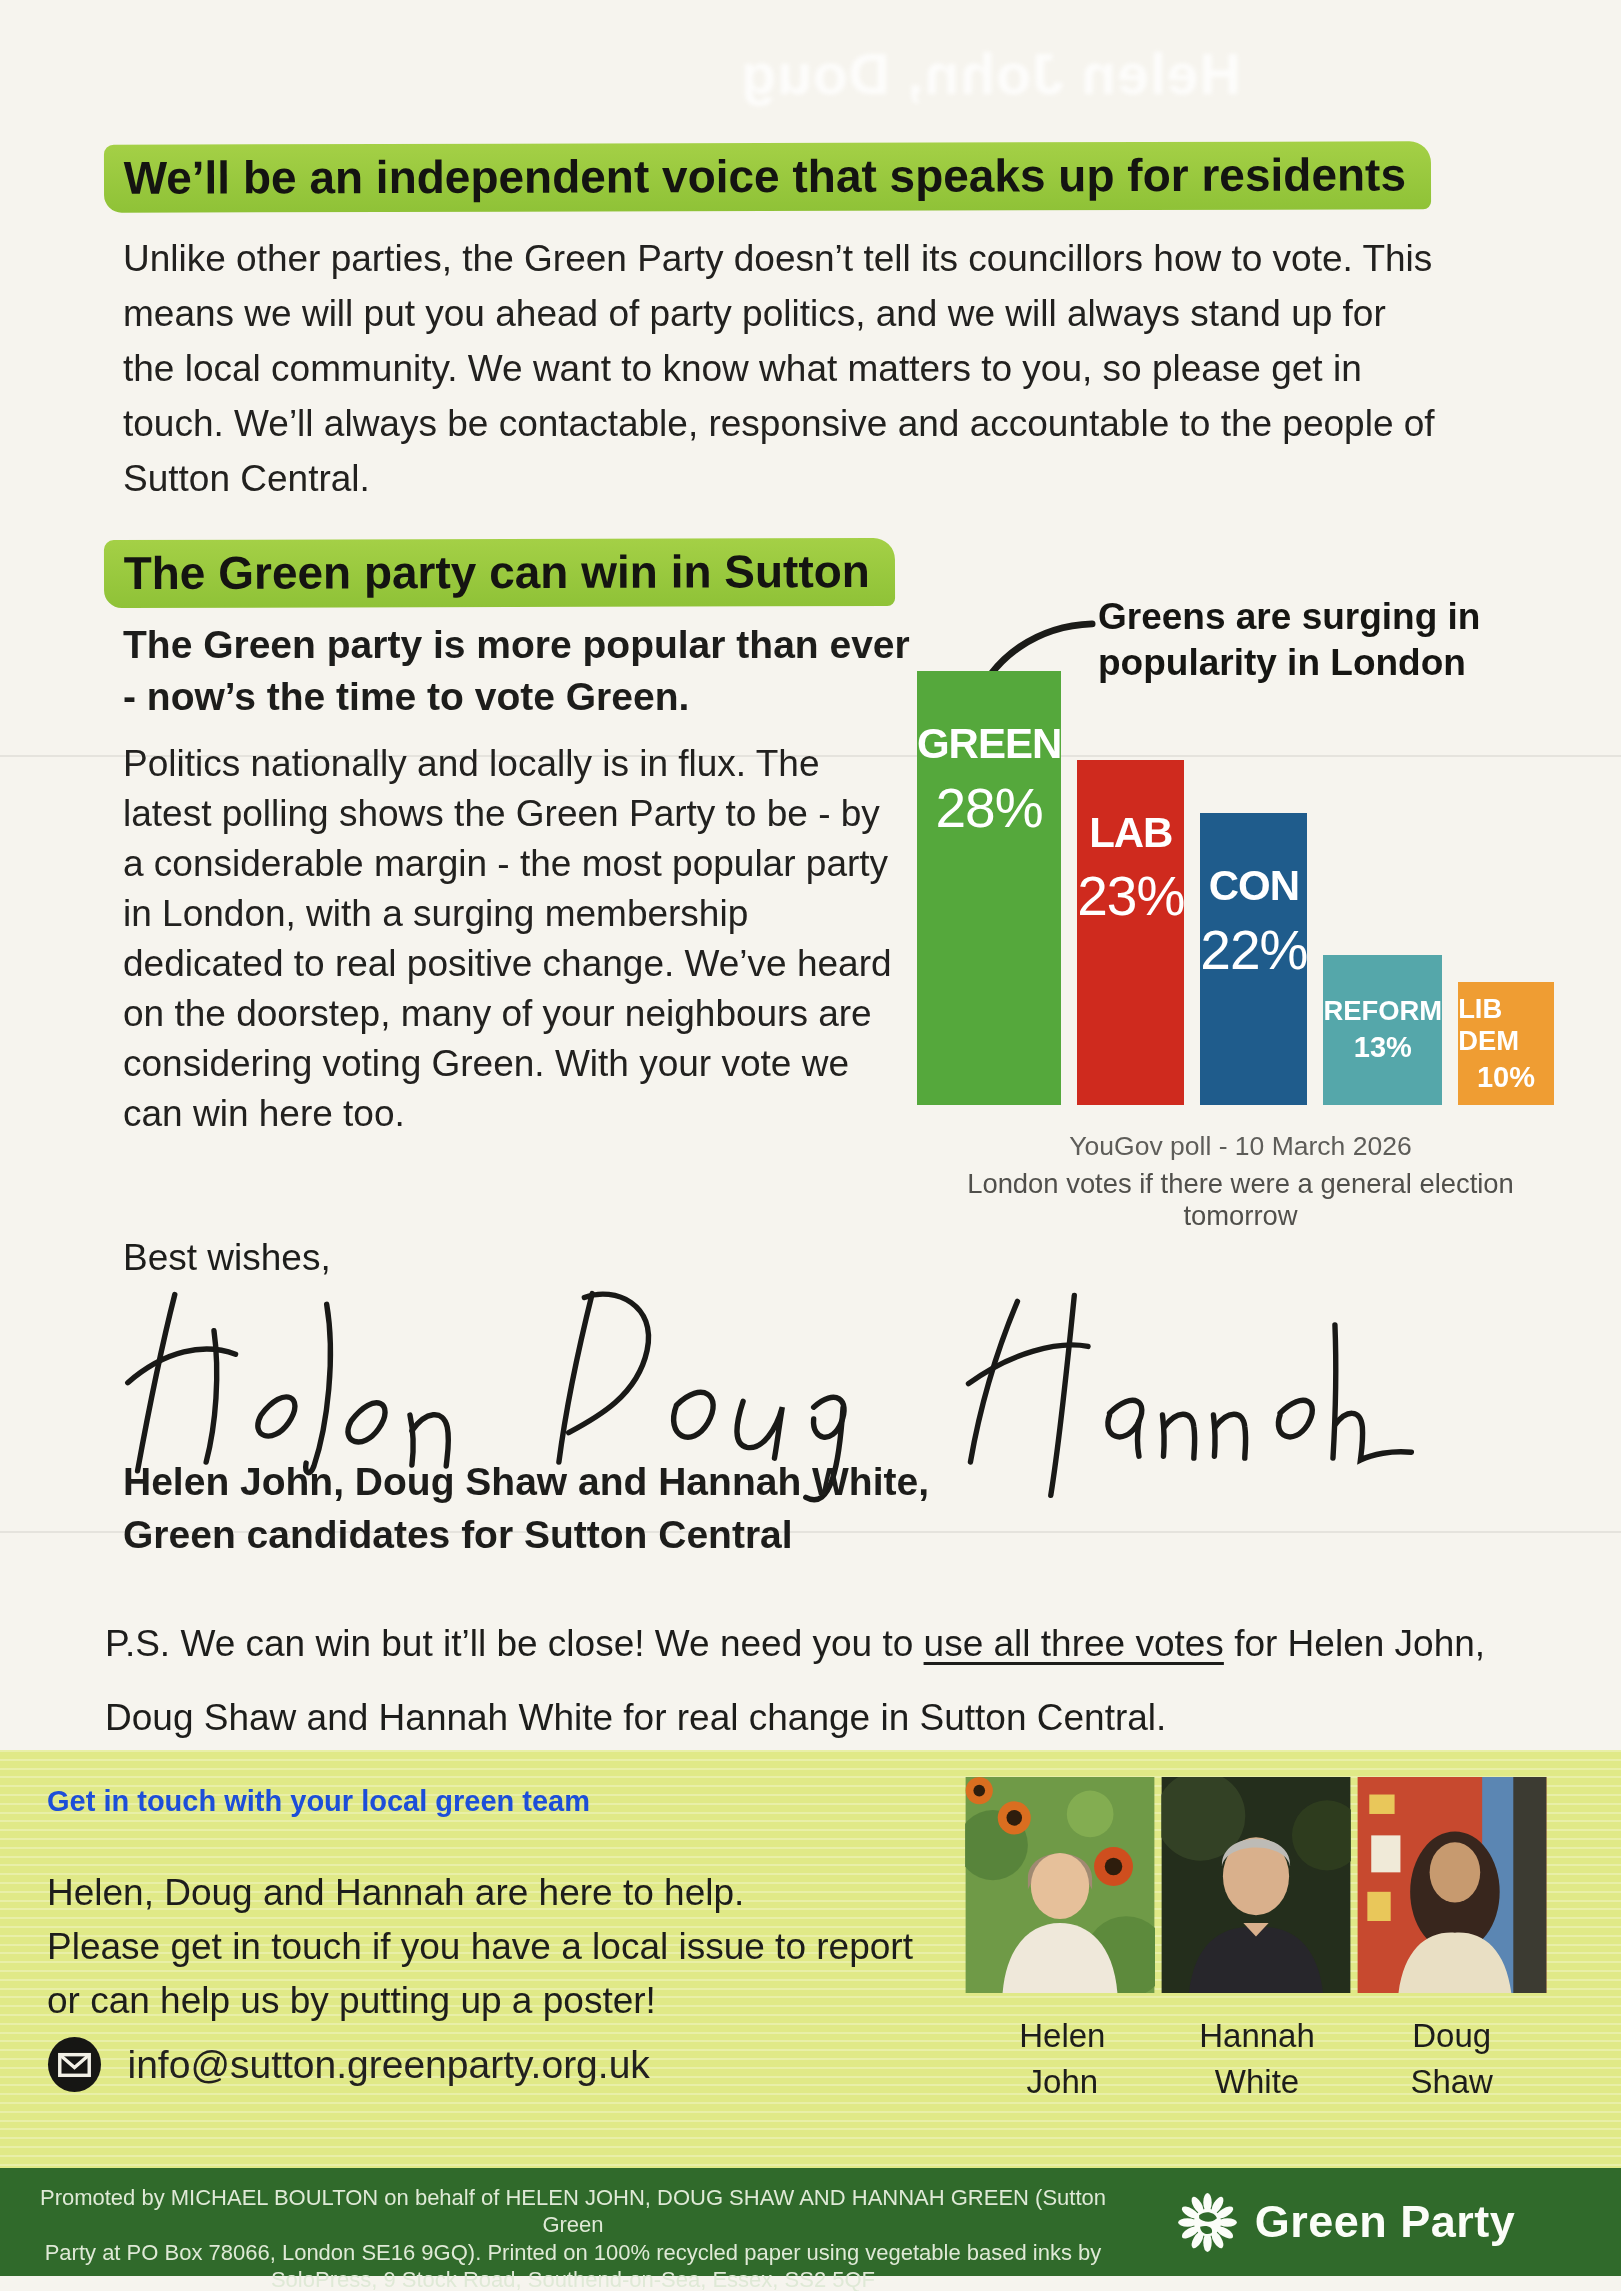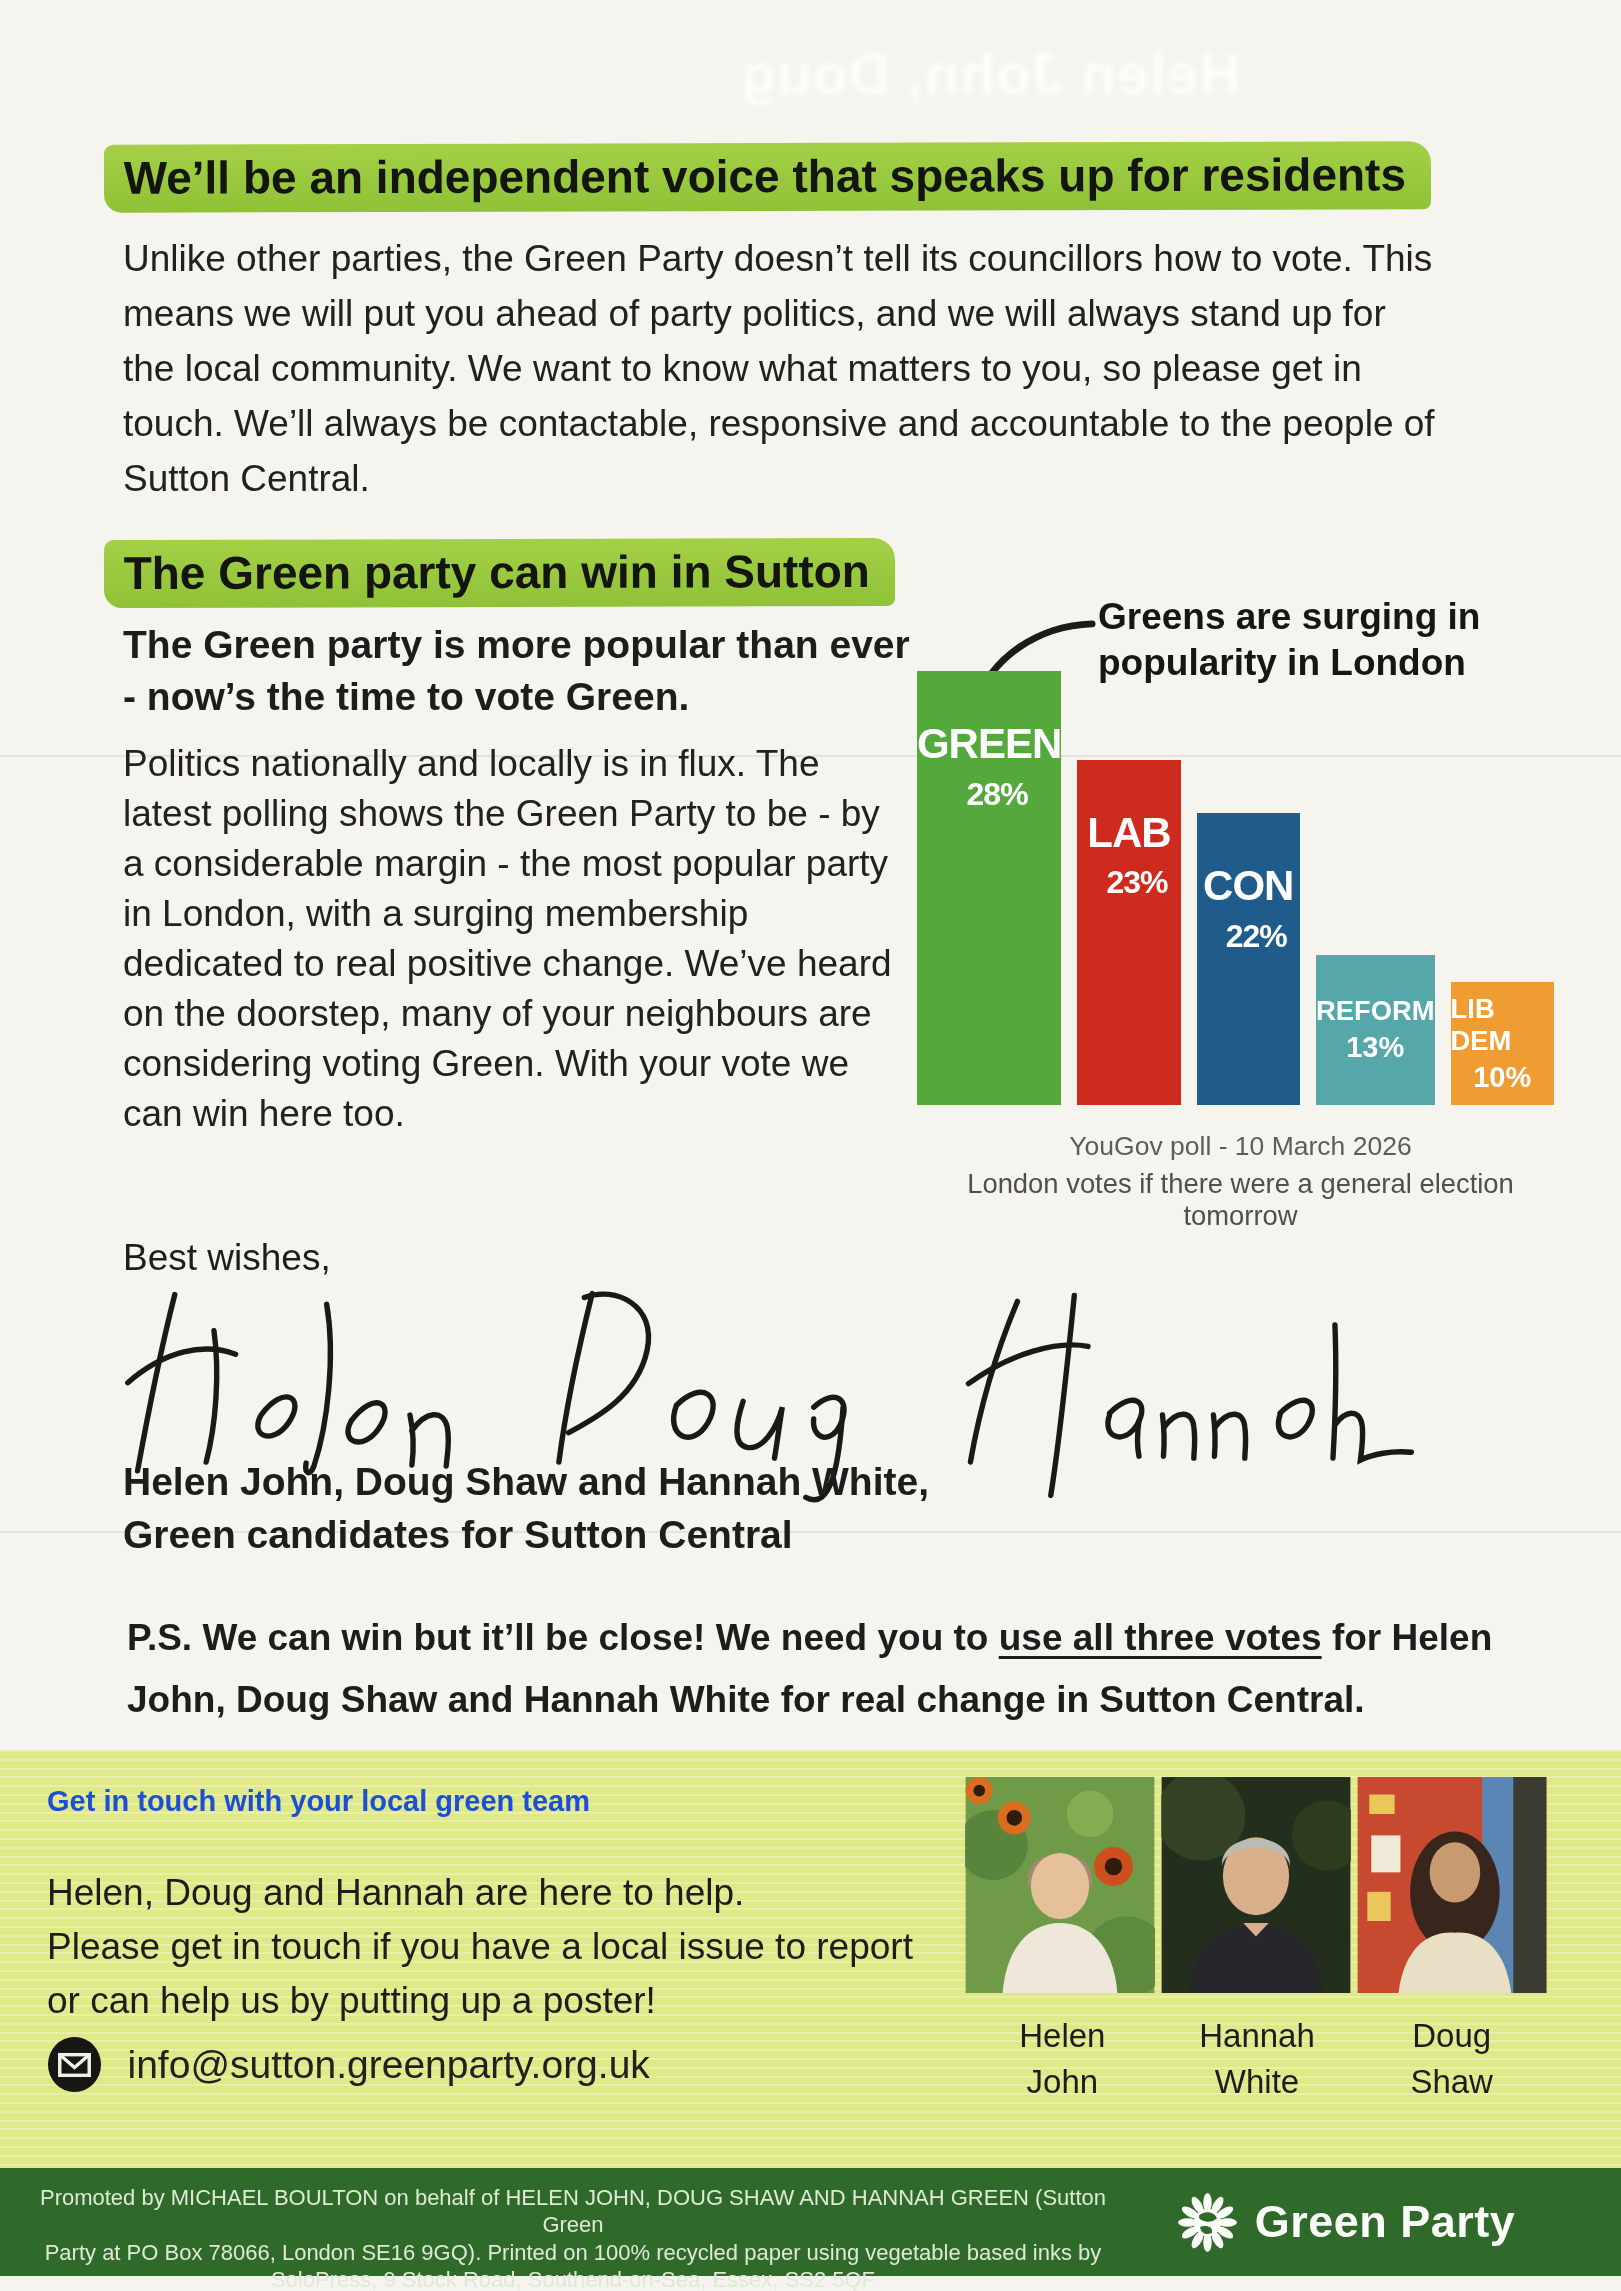--- a/index.html
+++ b/index.html
@@ -25,33 +25,33 @@
   #para2{position:absolute;left:123px;top:739px;width:779px;line-height:50px;}
 
   
   #chart{position:absolute;left:912px;top:586px;width:657px;height:676px;}
   #annotation{position:absolute;left:186px;top:7.8px;width:461px;font-size:37px;line-height:46px;font-weight:800;color:#161613;}
   #arrow{position:absolute;left:37px;top:21.6px;}
   #bars{position:absolute;left:4.9px;top:134px;width:637px;height:385px;display:flex;align-items:flex-end;gap:16px;}
   .bar{flex:1;display:flex;flex-direction:column;align-items:center;color:#fff;}
   .bar-big{justify-content:flex-start;padding-top:49px;}
   .bar-big .bar-label{font-size:42px;font-weight:800;letter-spacing:-1px;}
-  .bar-big .bar-value{font-size:32px;font-weight:700;margin-top:7.8px;letter-spacing:-1px;margin-left:16px;}
+  .bar-big .bar-value{font-size:55px;font-weight:400;margin-top:7.8px;letter-spacing:-1px;}
   .bar-small{justify-content:center;}
   .bar-small .bar-label{font-size:27.4px;font-weight:800;}
   .bar-small .bar-value{font-size:29px;font-weight:800;margin-top:3.9px;}
   .caption{position:absolute;width:100%;text-align:center;color:#5e5d59;}
   #caption1{top:545px;font-size:26.5px;}
   #caption2{top:582px;font-size:27.4px;color:#504f4b;}
 
   #greeting{position:absolute;left:123px;top:1237px;font-size:37px;}
   #signature{position:absolute;left:116px;top:1270px;}
 
   #names{position:absolute;left:123px;top:1455px;font-size:39px;line-height:53px;font-weight:800;}
-  #ps{position:absolute;left:127px;top:1607px;width:1470px;font-size:37px;line-height:62px;font-weight:bold;}
+  #ps{position:absolute;left:105px;top:1607px;width:1470px;font-size:37px;line-height:74px;}
   #ps u{text-decoration-thickness:2.9px;text-underline-offset:5.9px;}
 
   
   #panel{position:absolute;left:0;top:1750px;width:1621px;height:419px;background:#e0e987;}
   #panel .stripes{position:absolute;inset:0;background:repeating-linear-gradient(180deg,rgba(255,255,255,.28) 0 2px,rgba(0,0,0,0) 2px 8.8px);}
   #panel-heading{position:absolute;left:47px;top:35px;font-size:29px;font-weight:800;color:#1d4ed8;}
   #panel-body{position:absolute;left:47px;top:116px;width:902px;font-size:37px;line-height:54px;white-space:pre-line;}
   #email-row{position:absolute;left:47px;top:286px;display:flex;align-items:center;gap:25.5px;}
   #email-text{font-size:39px;color:#22211f;}
 

